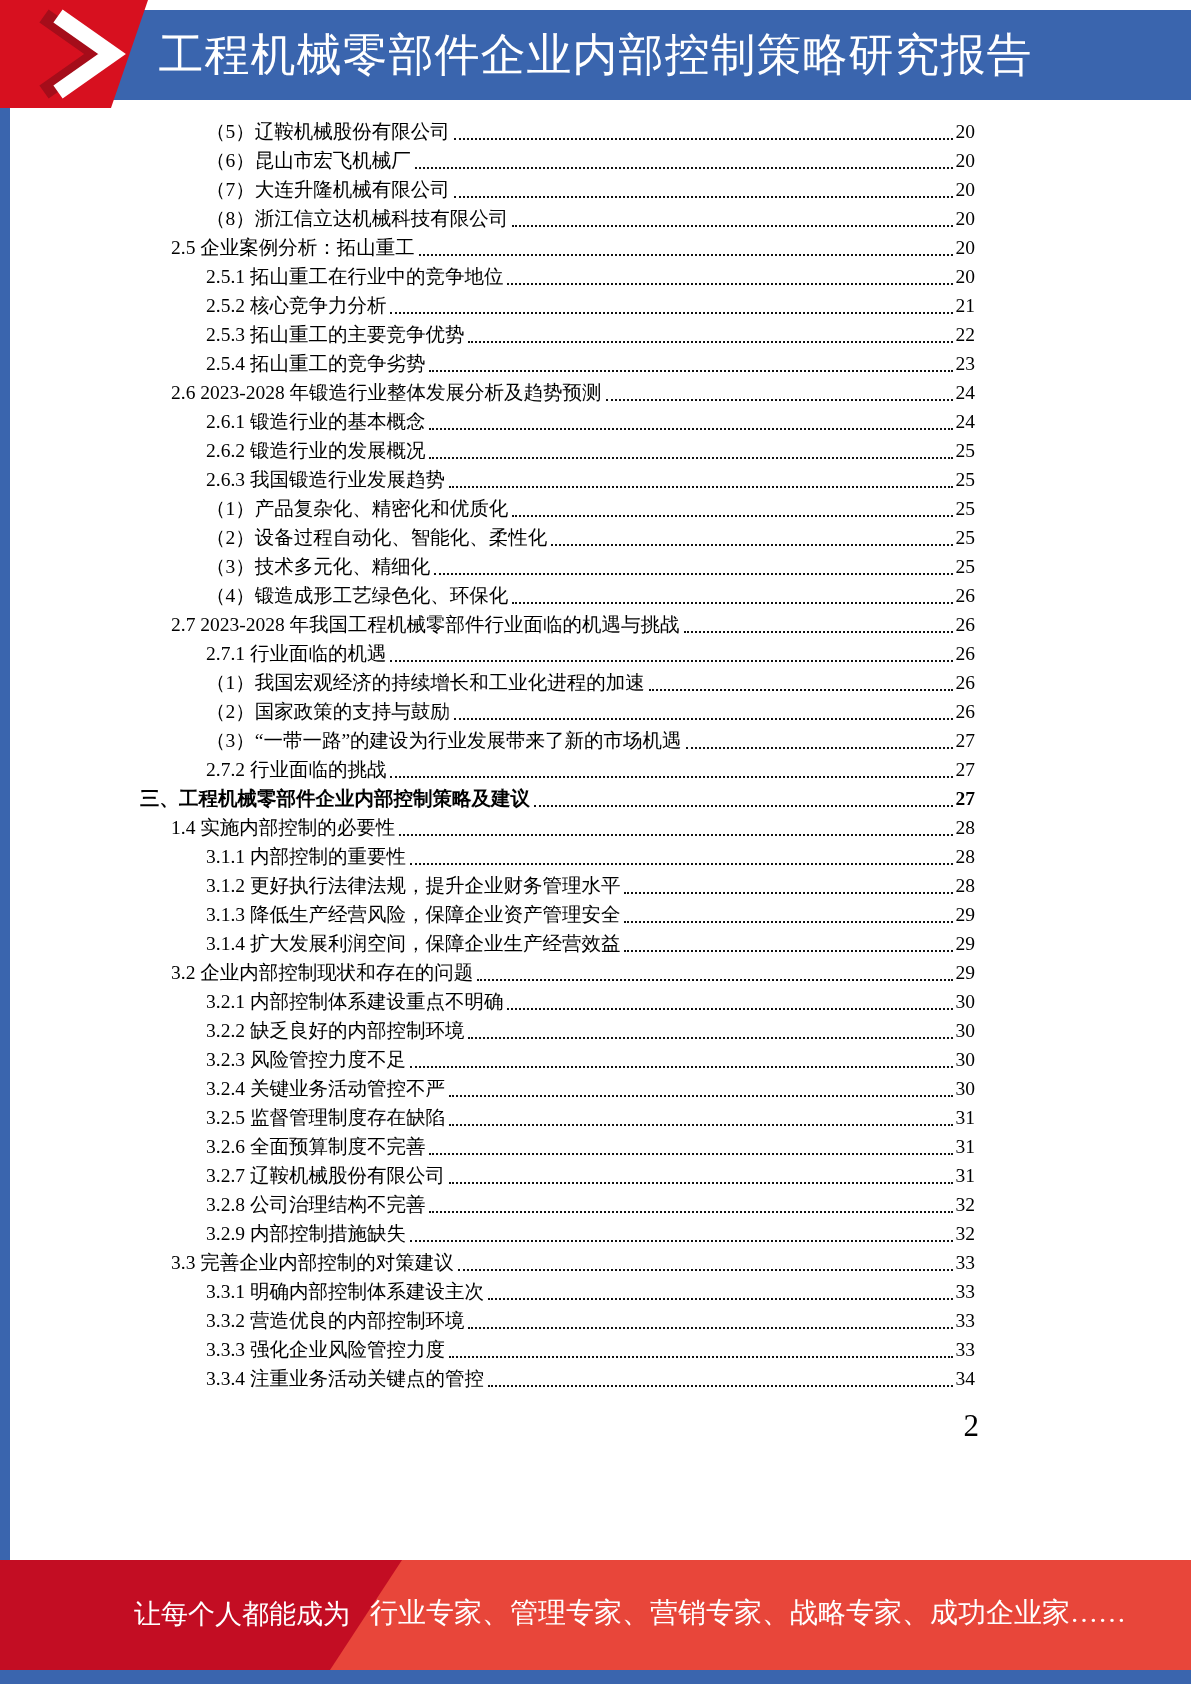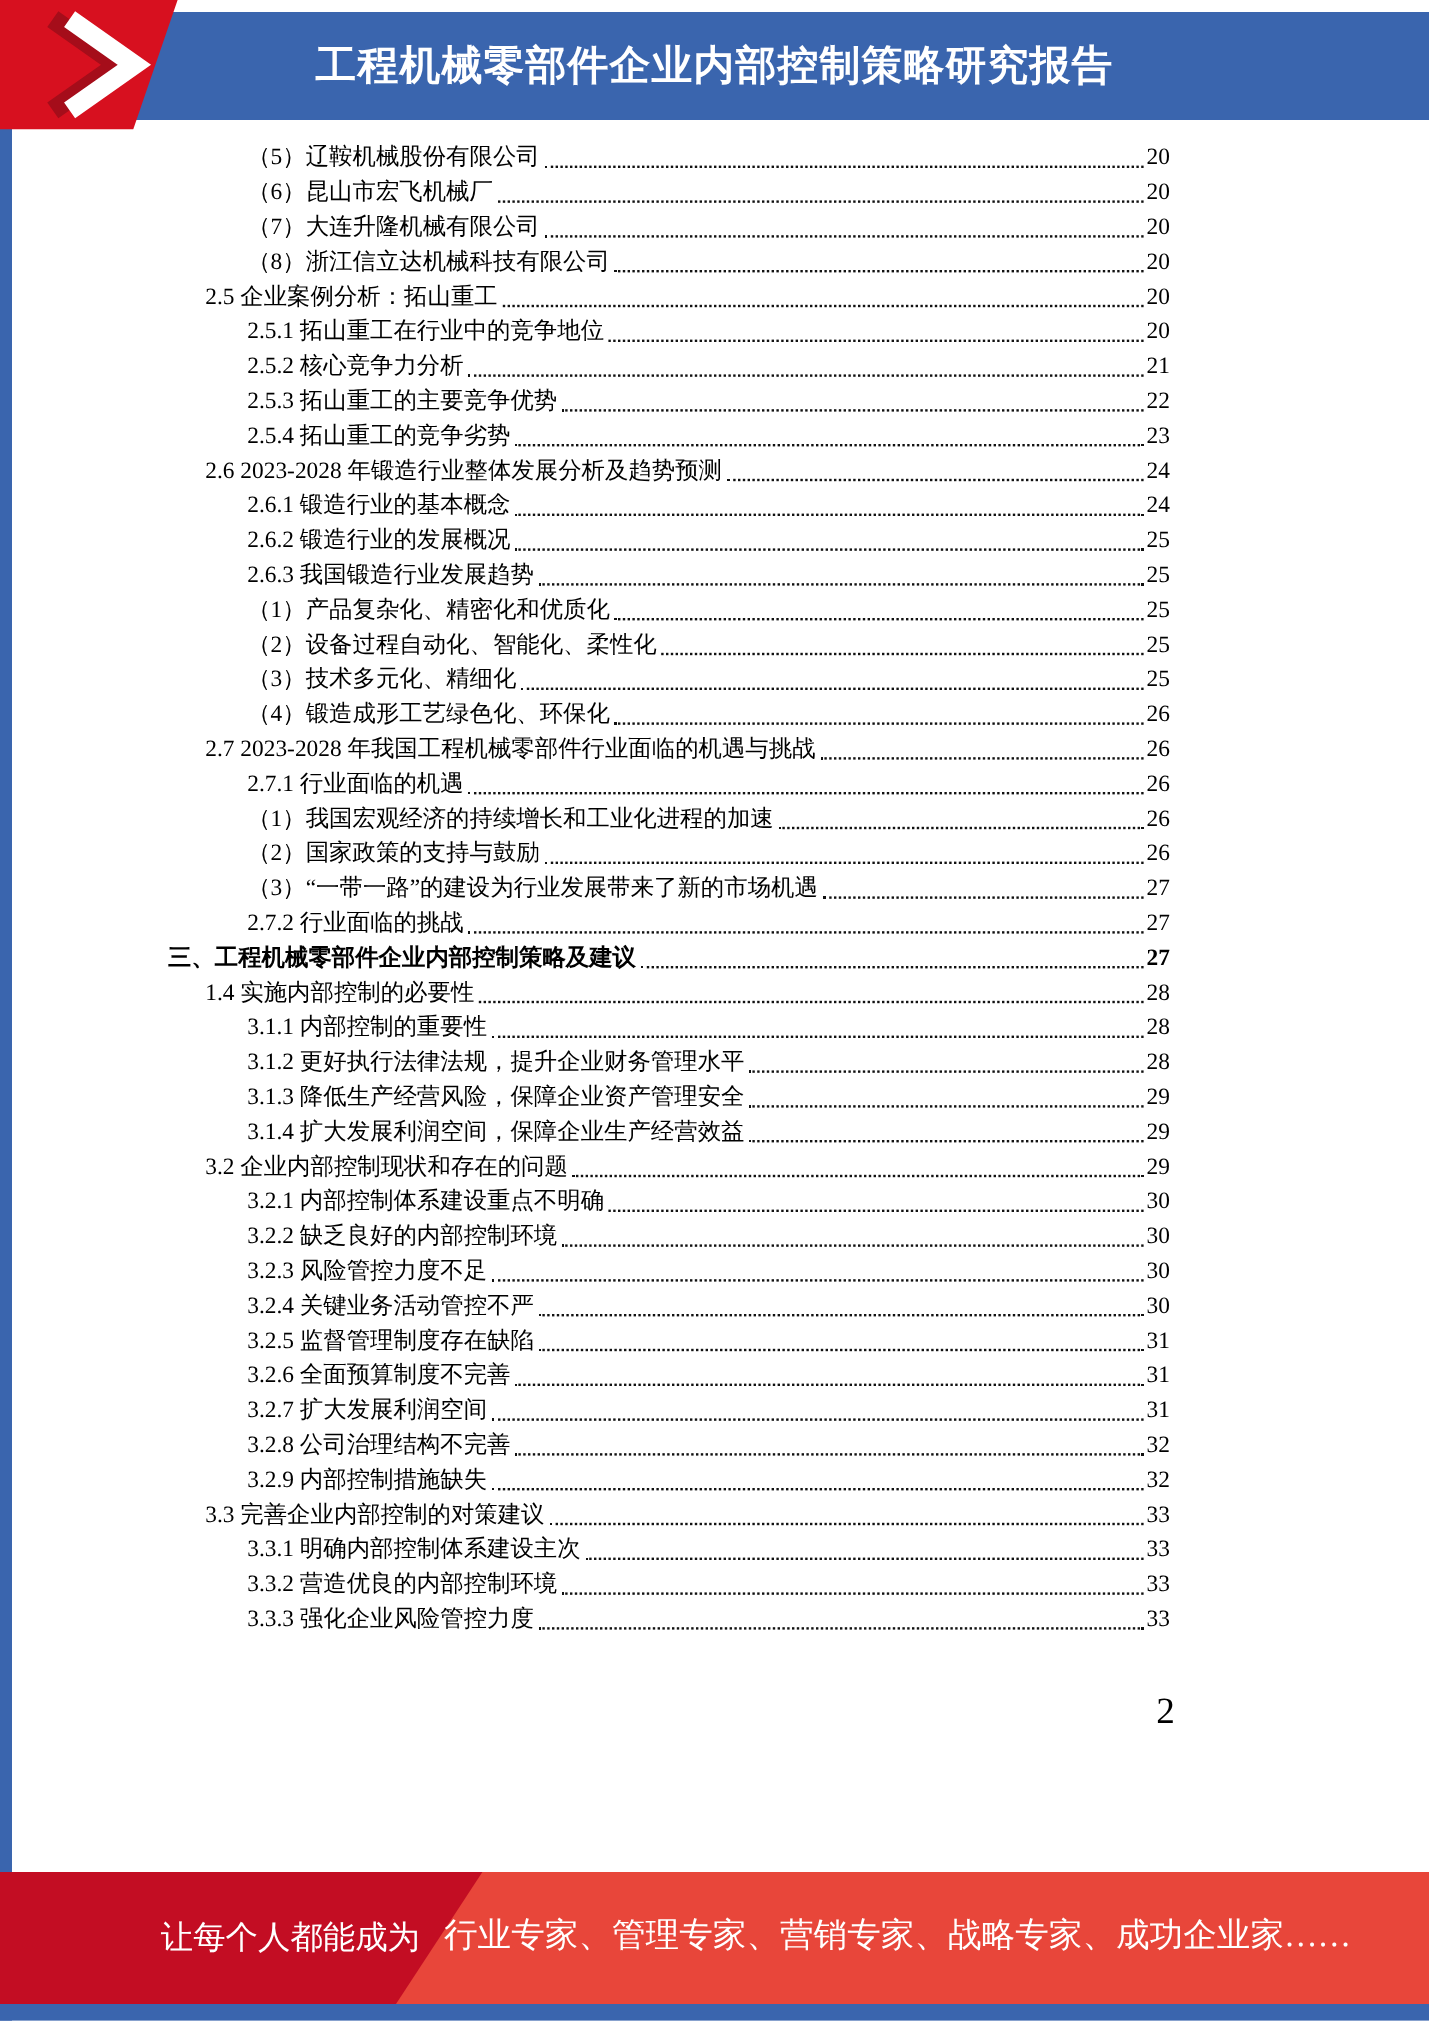--- a/index.html
+++ b/index.html
@@ -22,22 +22,22 @@
   
   .header-bar {
     position:absolute; left:0; top:10px; width:100%; height:90px;
     background:var(--header-blue,#3a65ae);
     display:flex; align-items:center; justify-content:center;
     z-index:2;
   }
   .header-title {
     color:#fff;
     font-family:"Liberation Sans","DejaVu Sans",sans-serif;
-    font-weight:bold;
-    font-size:34px;
+    font-weight:normal;
+    font-size:45px;
     letter-spacing:1px;
     white-space:nowrap;
   }
   .header-flag {
     position:absolute; left:0; top:0; width:155px; height:108px;
     z-index:3; display:block;
   }
 
   
   .toc-wrap {
@@ -288,21 +288,21 @@
       <span class="toc-label">3.2.5 监督管理制度存在缺陷</span>
       <span class="toc-leader"></span>
       <span class="toc-page">31</span>
     </div>
     <div class="toc-row lvl3">
       <span class="toc-label">3.2.6 全面预算制度不完善</span>
       <span class="toc-leader"></span>
       <span class="toc-page">31</span>
     </div>
     <div class="toc-row lvl3">
-      <span class="toc-label">3.2.7 扩大发展利润空间</span>
+      <span class="toc-label">3.2.7 辽鞍机械股份有限公司</span>
       <span class="toc-leader"></span>
       <span class="toc-page">31</span>
     </div>
     <div class="toc-row lvl3">
       <span class="toc-label">3.2.8 公司治理结构不完善</span>
       <span class="toc-leader"></span>
       <span class="toc-page">32</span>
     </div>
     <div class="toc-row lvl3">
       <span class="toc-label">3.2.9 内部控制措施缺失</span>
@@ -321,20 +321,25 @@
     </div>
     <div class="toc-row lvl3">
       <span class="toc-label">3.3.2 营造优良的内部控制环境</span>
       <span class="toc-leader"></span>
       <span class="toc-page">33</span>
     </div>
     <div class="toc-row lvl3">
       <span class="toc-label">3.3.3 强化企业风险管控力度</span>
       <span class="toc-leader"></span>
       <span class="toc-page">33</span>
+    </div>
+    <div class="toc-row lvl3">
+      <span class="toc-label">3.3.4 注重业务活动关键点的管控</span>
+      <span class="toc-leader"></span>
+      <span class="toc-page">34</span>
     </div>
   </div>
 
 <div class="page-number">2</div>
 
 <div class="footer">
   <div class="footer-red-base"></div>
   <div class="footer-red-bright"></div>
   <div class="footer-blue-strip"></div>
   <div class="footer-left-text">让每个人都能成为</div>

